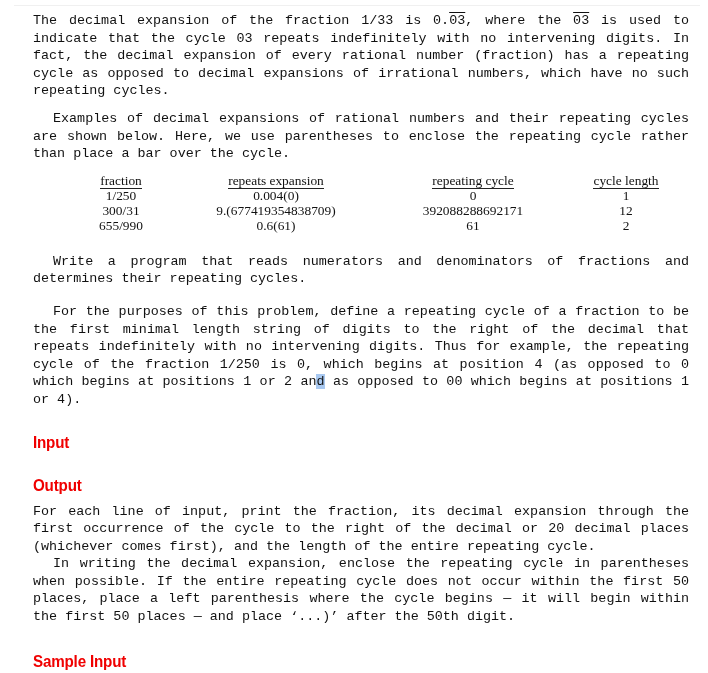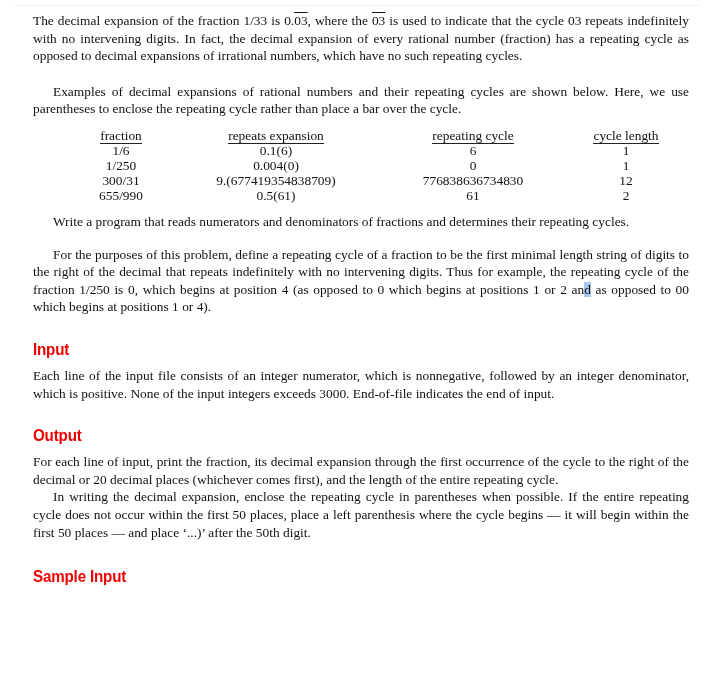--- a/index.html
+++ b/index.html
@@ -3,33 +3,33 @@
   <meta charset="utf-8">
   <style>
     html, body { margin: 0; padding: 0; background: #ffffff; }
     body {
       width: 708px; height: 673px; overflow: hidden; position: relative;
       font-family: "DejaVu Serif", "Liberation Serif", serif;
       color: #111;
     }
     .topline { position: absolute; left: 14px; right: 8px; top: 5px; height: 1px; background: #f0f0f0; }
     .page { position: absolute; left: 33px; top: 12px; width: 656px; }
-    p { margin: 0; font-size: 13.4px; line-height: 17.6px; text-align: justify; font-family: Liberation Serif, serif; }
+    p { margin: 0; font-size: 13.4px; line-height: 17.6px; text-align: justify; font-family: Liberation Mono, monospace; }
     .indent { text-indent: 20px; }
     .p1 { }
-    .p2 { margin-top: 18px; }
+    .p2 { margin-top: 10px; }
     .ovl { text-decoration: overline; }
     table.ex { margin-top: 10px; margin-left: 62px; border-collapse: collapse; font-family: "Liberation Serif", serif; font-size: 13.4px; }
     table.ex td, table.ex th { padding: 0; line-height: 15px; text-align: center; font-weight: normal; }
     table.ex th span { border-bottom: 1px solid #222; padding-bottom: 0px; }
     .c1 { width: 52px; }
     .c2 { width: 198px; padding-left: 30px !important; }
     .c3 { width: 196px; }
     .c4 { width: 110px; }
-    .p3 { margin-top: 10px; }
+    .p3 { margin-top: 20px; }
     .p4 { margin-top: 15px; }
     .sel { background: #a8c8f0; }
     h2 {
       margin: 22px 0 8px 0; font-family: "Liberation Sans", "DejaVu Sans", sans-serif;
       font-weight: bold; font-size: 16.5px; color: #f00000; letter-spacing: -0.2px;
       transform: scaleX(0.92); transform-origin: left center;
     }
     .h-input { margin-top: 24px; }
     .h-output { margin-top: 24px; }
     .h-sample { margin-top: 26px; }
@@ -49,52 +49,45 @@
     <thead>
       <tr>
         <th class="c1"><span>fraction</span></th>
         <th class="c2"><span>repeats expansion</span></th>
         <th class="c3"><span>repeating cycle</span></th>
         <th class="c4"><span>cycle length</span></th>
       </tr>
     </thead>
     <tbody>
       <tr>
-        <td class="c1">1/6</td>
-        <td class="c2">0.1(6)</td>
-        <td class="c3">6</td>
-        <td class="c4">1</td>
-      </tr>
-      <tr>
         <td class="c1">1/250</td>
         <td class="c2">0.004(0)</td>
         <td class="c3">0</td>
         <td class="c4">1</td>
       </tr>
       <tr>
         <td class="c1">300/31</td>
         <td class="c2">9.(677419354838709)</td>
-        <td class="c3">776838636734830</td>
+        <td class="c3">392088288692171</td>
         <td class="c4">12</td>
       </tr>
       <tr>
         <td class="c1">655/990</td>
-        <td class="c2">0.5(61)</td>
+        <td class="c2">0.6(61)</td>
         <td class="c3">61</td>
         <td class="c4">2</td>
       </tr>
     </tbody>
   </table>
 
   <p class="p3 indent">Write a program that reads numerators and denominators of fractions and determines their repeating cycles.</p>
 
   <p class="p4 indent"><span>For the purposes of this problem, define a repeating cycle of a fraction to be the first minimal length string of digits to the right of the decimal that repeats indefinitely with no intervening digits. Thus for example, the repeating cycle of the fraction 1/250 is 0, which begins at position 4 (as opposed to 0 which begins at positions 1 or 2 an</span><span class="sel">d</span><span> as opposed to 00 which begins at positions 1 or 4).</span></p>
 
   <h2 class="h-input">Input</h2>
-  <p>Each line of the input file consists of an integer numerator, which is nonnegative, followed by an integer denominator, which is positive. None of the input integers exceeds 3000. End-of-file indicates the end of input.</p>
 
   <h2 class="h-output">Output</h2>
   <p>For each line of input, print the fraction, its decimal expansion through the first occurrence of the cycle to the right of the decimal or 20 decimal places (whichever comes first), and the length of the entire repeating cycle.</p>
   <p class="indent">In writing the decimal expansion, enclose the repeating cycle in parentheses when possible. If the entire repeating cycle does not occur within the first 50 places, place a left parenthesis where the cycle begins — it will begin within the first 50 places — and place ‘...)’ after the 50th digit.</p>
 
   <h2 class="h-sample">Sample Input</h2>
 
 </div>
 
 </body></html>

